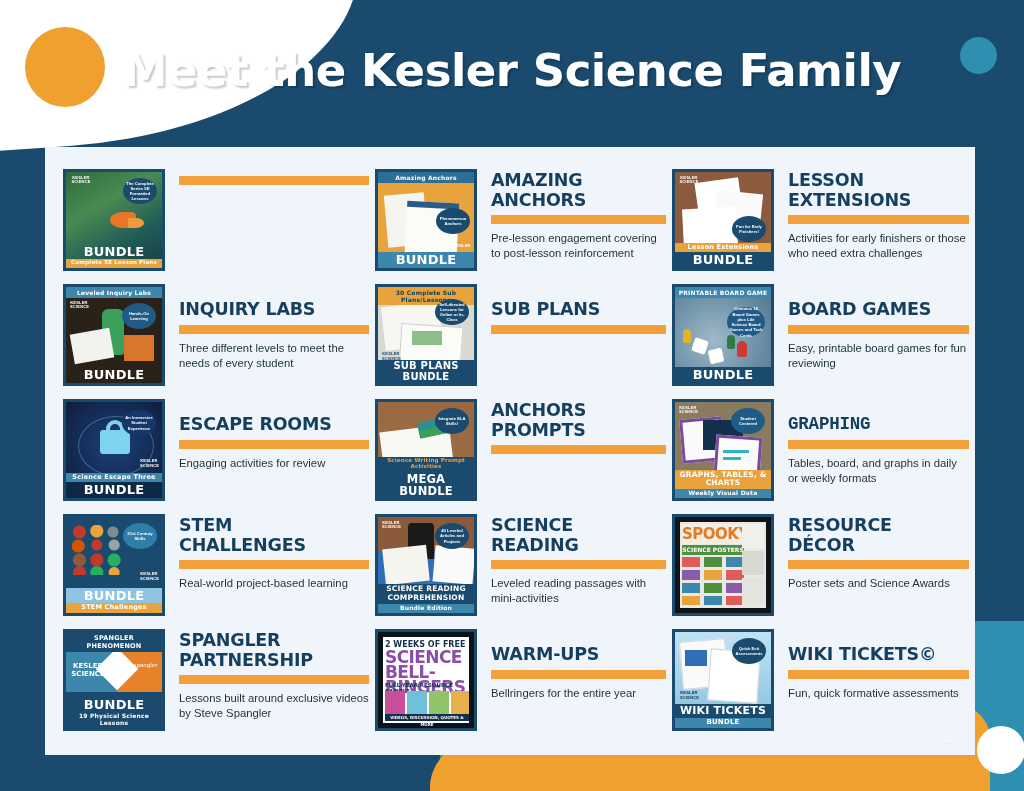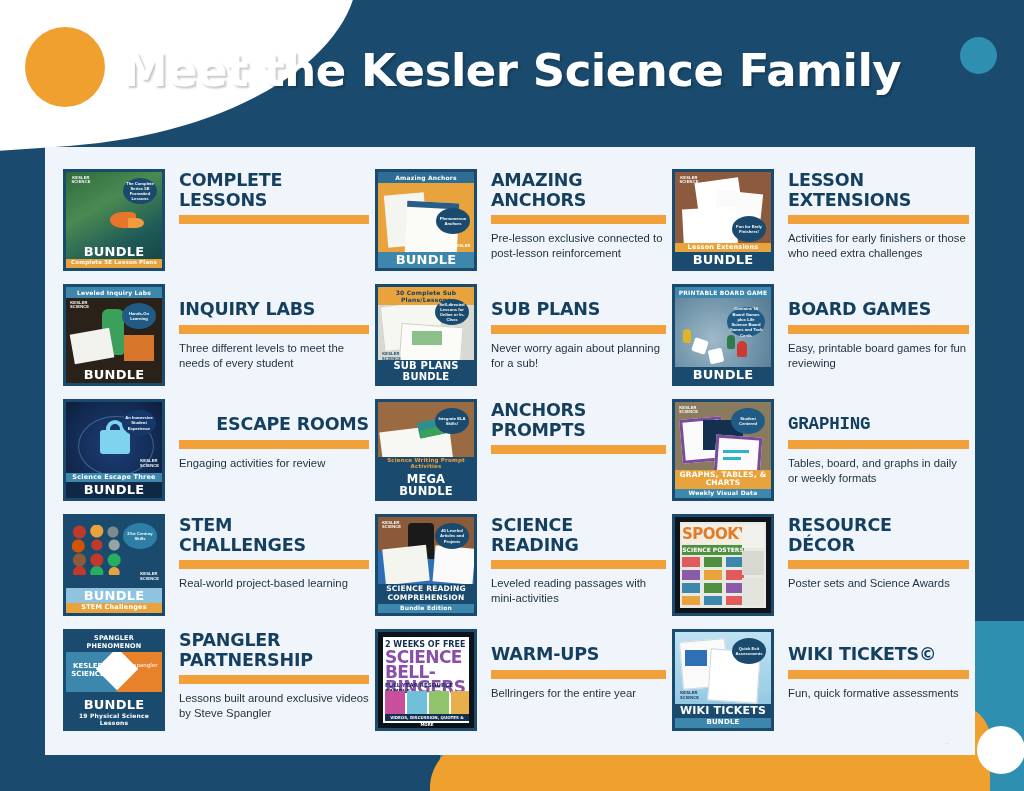--- a/index.html
+++ b/index.html
@@ -230,43 +230,41 @@
           <div style="position:absolute;left:44px;top:40px;width:26px;height:16px;background:#e8762a;border-radius:50% 20% 40% 50%;"></div>
           <div style="position:absolute;left:62px;top:46px;width:16px;height:10px;background:#f09a3e;border-radius:0 60% 60% 0;"></div>
           <div class="ks" style="left:4px;top:4px;width:22px;">KESLER SCIENCE</div>
           <div class="badge" style="right:5px;top:6px;">The Complete Series 5E Formatted Lessons</div>
           <div class="ribbon">
             <div class="ribbon-main">BUNDLE</div>
             <div class="ribbon-sub" style="background:#e8a33c;">Complete 5E Lesson Plans</div>
           </div>
         </div>
         <div class="ctext">
-          <div class="ctitle">COMPLETE
-LESSONS</div>
           <div class="rule"></div>
         </div>
       </div>
 
       <div class="card">
         <div class="thumb">
           <div class="tbody" style="background:#e8a33c;"></div>
           <div style="position:absolute;left:8px;top:22px;width:40px;height:52px;background:#f4f4f0;transform:rotate(-5deg);"></div>
           <div style="position:absolute;left:28px;top:30px;width:52px;height:52px;background:#fbfbf7;border-top:6px solid #2a5d86;transform:rotate(3deg);"></div>
           <div class="toptag" style="background:#2e6e95;">Amazing Anchors</div>
           <div class="badge" style="right:4px;top:36px;">Phenomenon Anchors</div>
           <div class="ks" style="right:3px;bottom:20px;width:18px;">KESLER</div>
           <div class="ribbon">
             <div class="ribbon-main" style="background:#3d87ad;">BUNDLE</div>
           </div>
         </div>
         <div class="ctext">
           <div class="ctitle">AMAZING
 ANCHORS</div>
           <div class="rule"></div>
-          <div class="cdesc">Pre-lesson exclusive connected to post-lesson reinforcement</div>
+          <div class="cdesc">Pre-lesson engagement covering to post-lesson reinforcement</div>
         </div>
       </div>
 
       <div class="card">
         <div class="thumb">
           <div class="tbody" style="background:#8c5a3c;"></div>
           <div style="position:absolute;left:22px;top:8px;width:44px;height:40px;background:#fff;transform:rotate(-8deg);"></div>
           <div style="position:absolute;left:40px;top:20px;width:46px;height:44px;background:#fafafa;transform:rotate(6deg);"></div>
           <div style="position:absolute;left:8px;top:36px;width:54px;height:40px;background:#fff;transform:rotate(-3deg);"></div>
           <div class="ks" style="left:4px;top:4px;width:20px;">KESLER SCIENCE</div>
@@ -314,21 +312,20 @@
           <div class="badge" style="right:5px;top:12px;">Self-directed Lessons for Online or In-Class</div>
           <div class="ks" style="left:4px;bottom:22px;width:18px;color:#1a4b6e;">KESLER SCIENCE</div>
           <div class="ribbon">
             <div class="ribbon-main" style="background:#1a4b6e;font-size:10px;white-space:pre-line;">SUB PLANS
 BUNDLE</div>
           </div>
         </div>
         <div class="ctext">
           <div class="ctitle" style="padding-top:14px;">SUB PLANS</div>
           <div class="rule"></div>
-          <div class="cdesc">Never worry again about planning for a sub!</div>
         </div>
       </div>
 
       <div class="card">
         <div class="thumb">
           <div class="tbody" style="background:radial-gradient(circle at 40% 55%, #9fb9c9 0%, #6f93a8 55%, #4e7389 100%);"></div>
           <div style="position:absolute;left:18px;top:52px;width:14px;height:14px;background:#fff;border-radius:2px;transform:rotate(18deg);"></div>
           <div style="position:absolute;left:34px;top:62px;width:14px;height:14px;background:#fff;border-radius:2px;transform:rotate(-12deg);"></div>
           <div style="position:absolute;left:62px;top:54px;width:10px;height:16px;background:#cc3a32;border-radius:5px 5px 2px 2px;"></div>
           <div style="position:absolute;left:52px;top:48px;width:8px;height:14px;background:#2f7a4a;border-radius:4px 4px 2px 2px;"></div>
@@ -353,21 +350,21 @@
           <div style="position:absolute;left:40px;top:18px;width:18px;height:16px;border:4px solid #7fd3ee;border-bottom:none;border-radius:9px 9px 0 0;"></div>
           <div style="position:absolute;left:12px;top:14px;width:76px;height:60px;border:1px solid rgba(127,211,238,.35);border-radius:50%;"></div>
           <div class="badge" style="right:6px;top:8px;background:#14386a;">An Immersive Student Experience</div>
           <div class="ks" style="right:4px;bottom:30px;width:18px;">KESLER SCIENCE</div>
           <div class="ribbon">
             <div class="ribbon-sub" style="background:#3d87ad;font-size:6.5px;">Science Escape Three</div>
             <div class="ribbon-main" style="background:#0e2846;">BUNDLE</div>
           </div>
         </div>
         <div class="ctext">
-          <div class="ctitle" style="padding-top:14px;text-align:right;">ESCAPE ROOMS</div>
+          <div class="ctitle" style="padding-top:14px;">ESCAPE ROOMS</div>
           <div class="rule"></div>
           <div class="cdesc">Engaging activities for review</div>
         </div>
       </div>
 
       <div class="card">
         <div class="thumb">
           <div class="tbody" style="background:#9a6b42;"></div>
           <div style="position:absolute;left:4px;top:26px;width:70px;height:48px;background:#f7f7f3;transform:rotate(-7deg);"></div>
           <div style="position:absolute;left:40px;top:16px;width:46px;height:16px;background:#2f8f8f;transform:rotate(-12deg);"></div>

